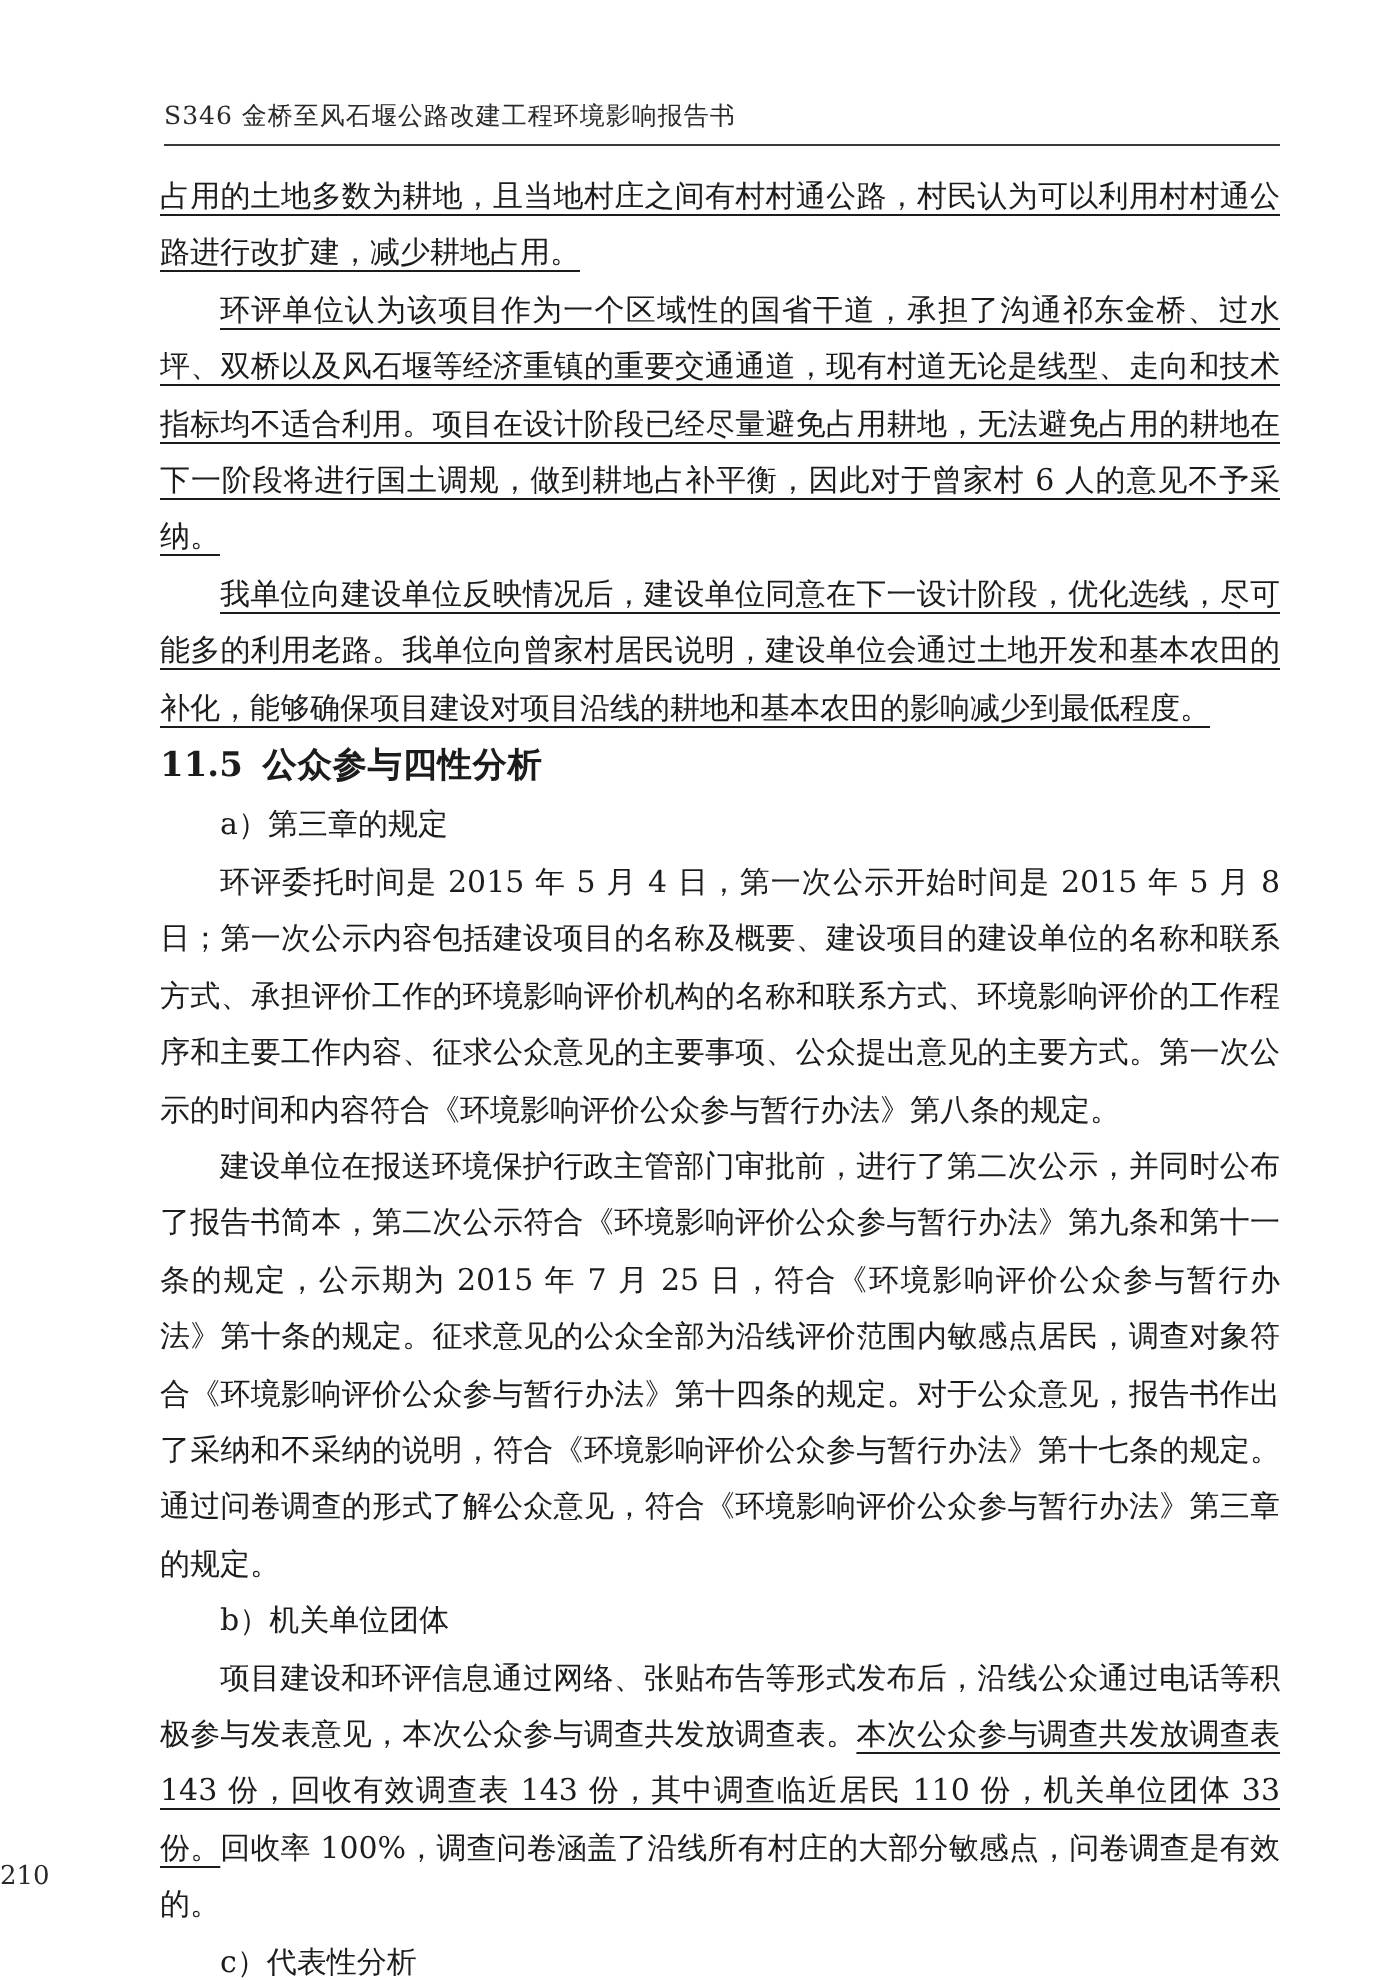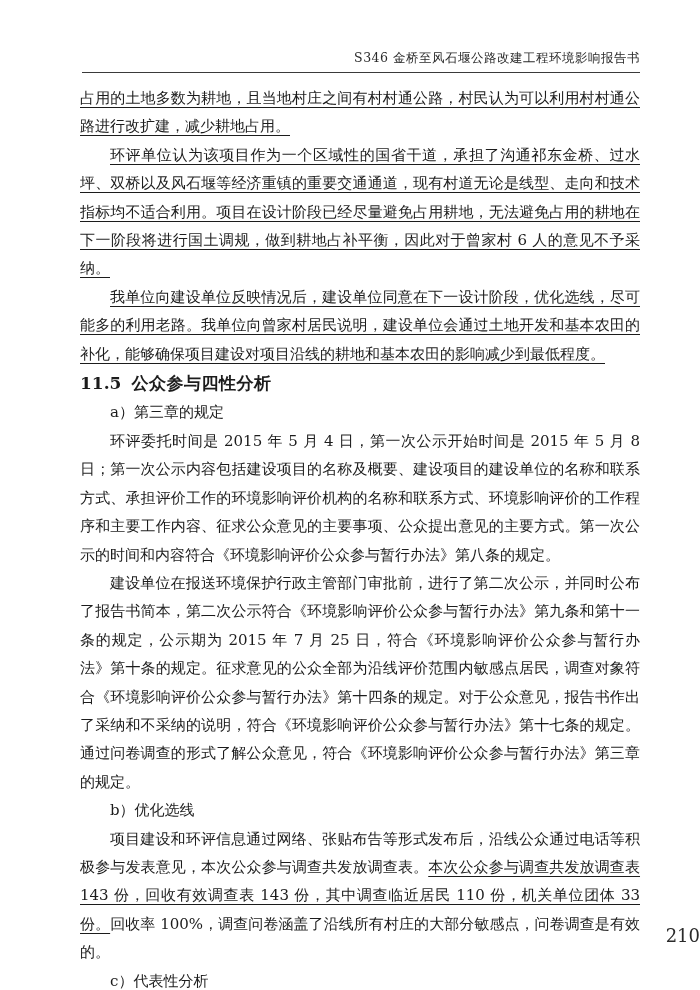--- a/index.html
+++ b/index.html
@@ -11,21 +11,20 @@
     background: #ffffff;
     font-family: "DejaVu Serif", "Liberation Serif", serif;
     color: #1c1c1c;
     overflow: hidden;
   }
   .header {
     position: absolute;
     top: 50px;
     left: 82px;
     right: 60px;
-    text-align: right;
     font-size: 12.5px;
     letter-spacing: 0.5px;
     color: #2a2a2a;
     padding-bottom: 5px;
     border-bottom: 1.6px solid #3a3a3a;
   }
   .content {
     position: absolute;
     top: 84px;
     left: 80px;
@@ -59,24 +58,23 @@
     letter-spacing: 0;
   }
   .sub-heading {
     text-indent: 2em;
   }
   .footer {
     position: absolute;
     bottom: 44px;
     left: 0;
     right: 0;
-    text-align: right;
-    font-size: 18px;
+    text-align: left;
+    font-size: 13px;
     color: #2a2a2a;
-    padding-left: 16px;
   }
 </style>
 </head>
 <body>
 
 <div class="page">
 
   <div class="header">
     <span>S346 金桥至风石堰公路改建工程环境影响报告书</span>
   </div>
@@ -90,21 +88,21 @@
     <p class="para indent"><span class="u">我单位向建设单位反映情况后，建设单位同意在下一设计阶段，优化选线，尽可能多的利用老路。我单位向曾家村居民说明，建设单位会通过土地开发和基本农田的补化，能够确保项目建设对项目沿线的耕地和基本农田的影响减少到最低程度。</span></p>
 
     <div class="section-heading"><span class="num">11.5</span><span>公众参与四性分析</span></div>
 
     <p class="para sub-heading">a）第三章的规定</p>
 
     <p class="para indent">环评委托时间是 2015 年 5 月 4 日，第一次公示开始时间是 2015 年 5 月 8 日；第一次公示内容包括建设项目的名称及概要、建设项目的建设单位的名称和联系方式、承担评价工作的环境影响评价机构的名称和联系方式、环境影响评价的工作程序和主要工作内容、征求公众意见的主要事项、公众提出意见的主要方式。第一次公示的时间和内容符合《环境影响评价公众参与暂行办法》第八条的规定。</p>
 
     <p class="para indent">建设单位在报送环境保护行政主管部门审批前，进行了第二次公示，并同时公布了报告书简本，第二次公示符合《环境影响评价公众参与暂行办法》第九条和第十一条的规定，公示期为 2015 年 7 月 25 日，符合《环境影响评价公众参与暂行办法》第十条的规定。征求意见的公众全部为沿线评价范围内敏感点居民，调查对象符合《环境影响评价公众参与暂行办法》第十四条的规定。对于公众意见，报告书作出了采纳和不采纳的说明，符合《环境影响评价公众参与暂行办法》第十七条的规定。通过问卷调查的形式了解公众意见，符合《环境影响评价公众参与暂行办法》第三章的规定。</p>
 
-    <p class="para sub-heading">b）优化选线</p>
+    <p class="para sub-heading">b）机关单位团体</p>
 
     <p class="para indent"><span>项目建设和环评信息通过网络、张贴布告等形式发布后，沿线公众通过电话等积极参与发表意见，本次公众参与调查共发放调查表。</span><span class="u">本次公众参与调查共发放调查表 143 份，回收有效调查表 143 份，其中调查临近居民 110 份，机关单位团体 33 份。</span><span>回收率 100%，调查问卷涵盖了沿线所有村庄的大部分敏感点，问卷调查是有效的。</span></p>
 
     <p class="para sub-heading">c）代表性分析</p>
 
   </div>
 
   <div class="footer">
     <span>210</span>
   </div>

